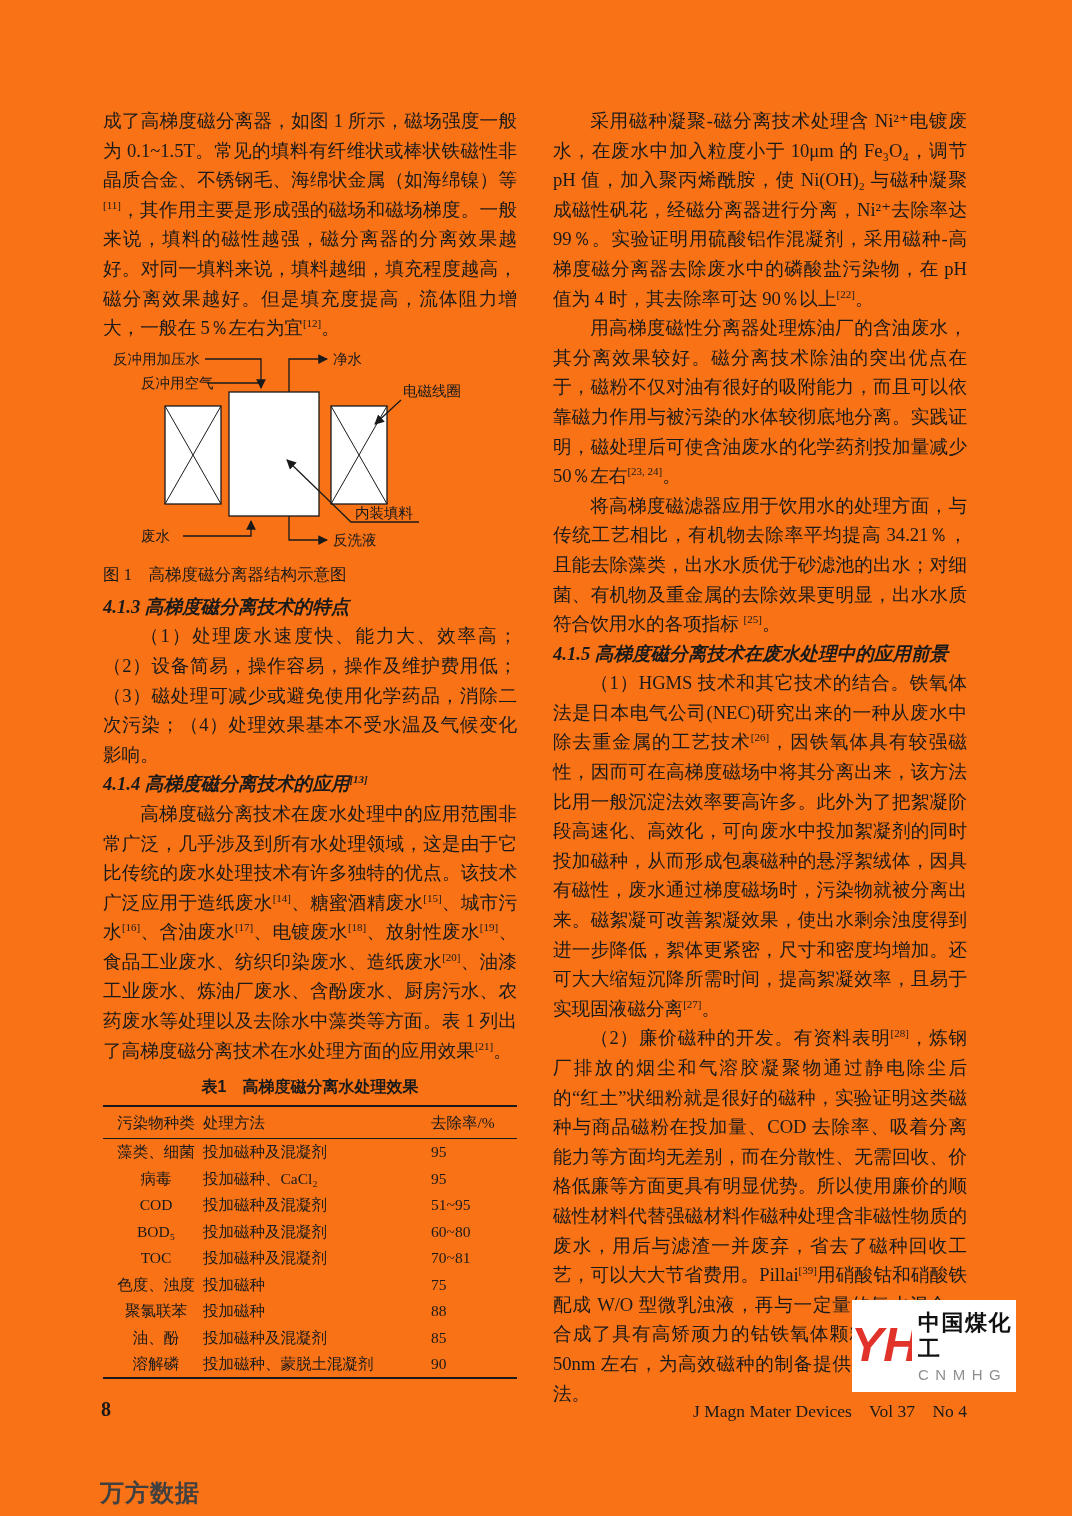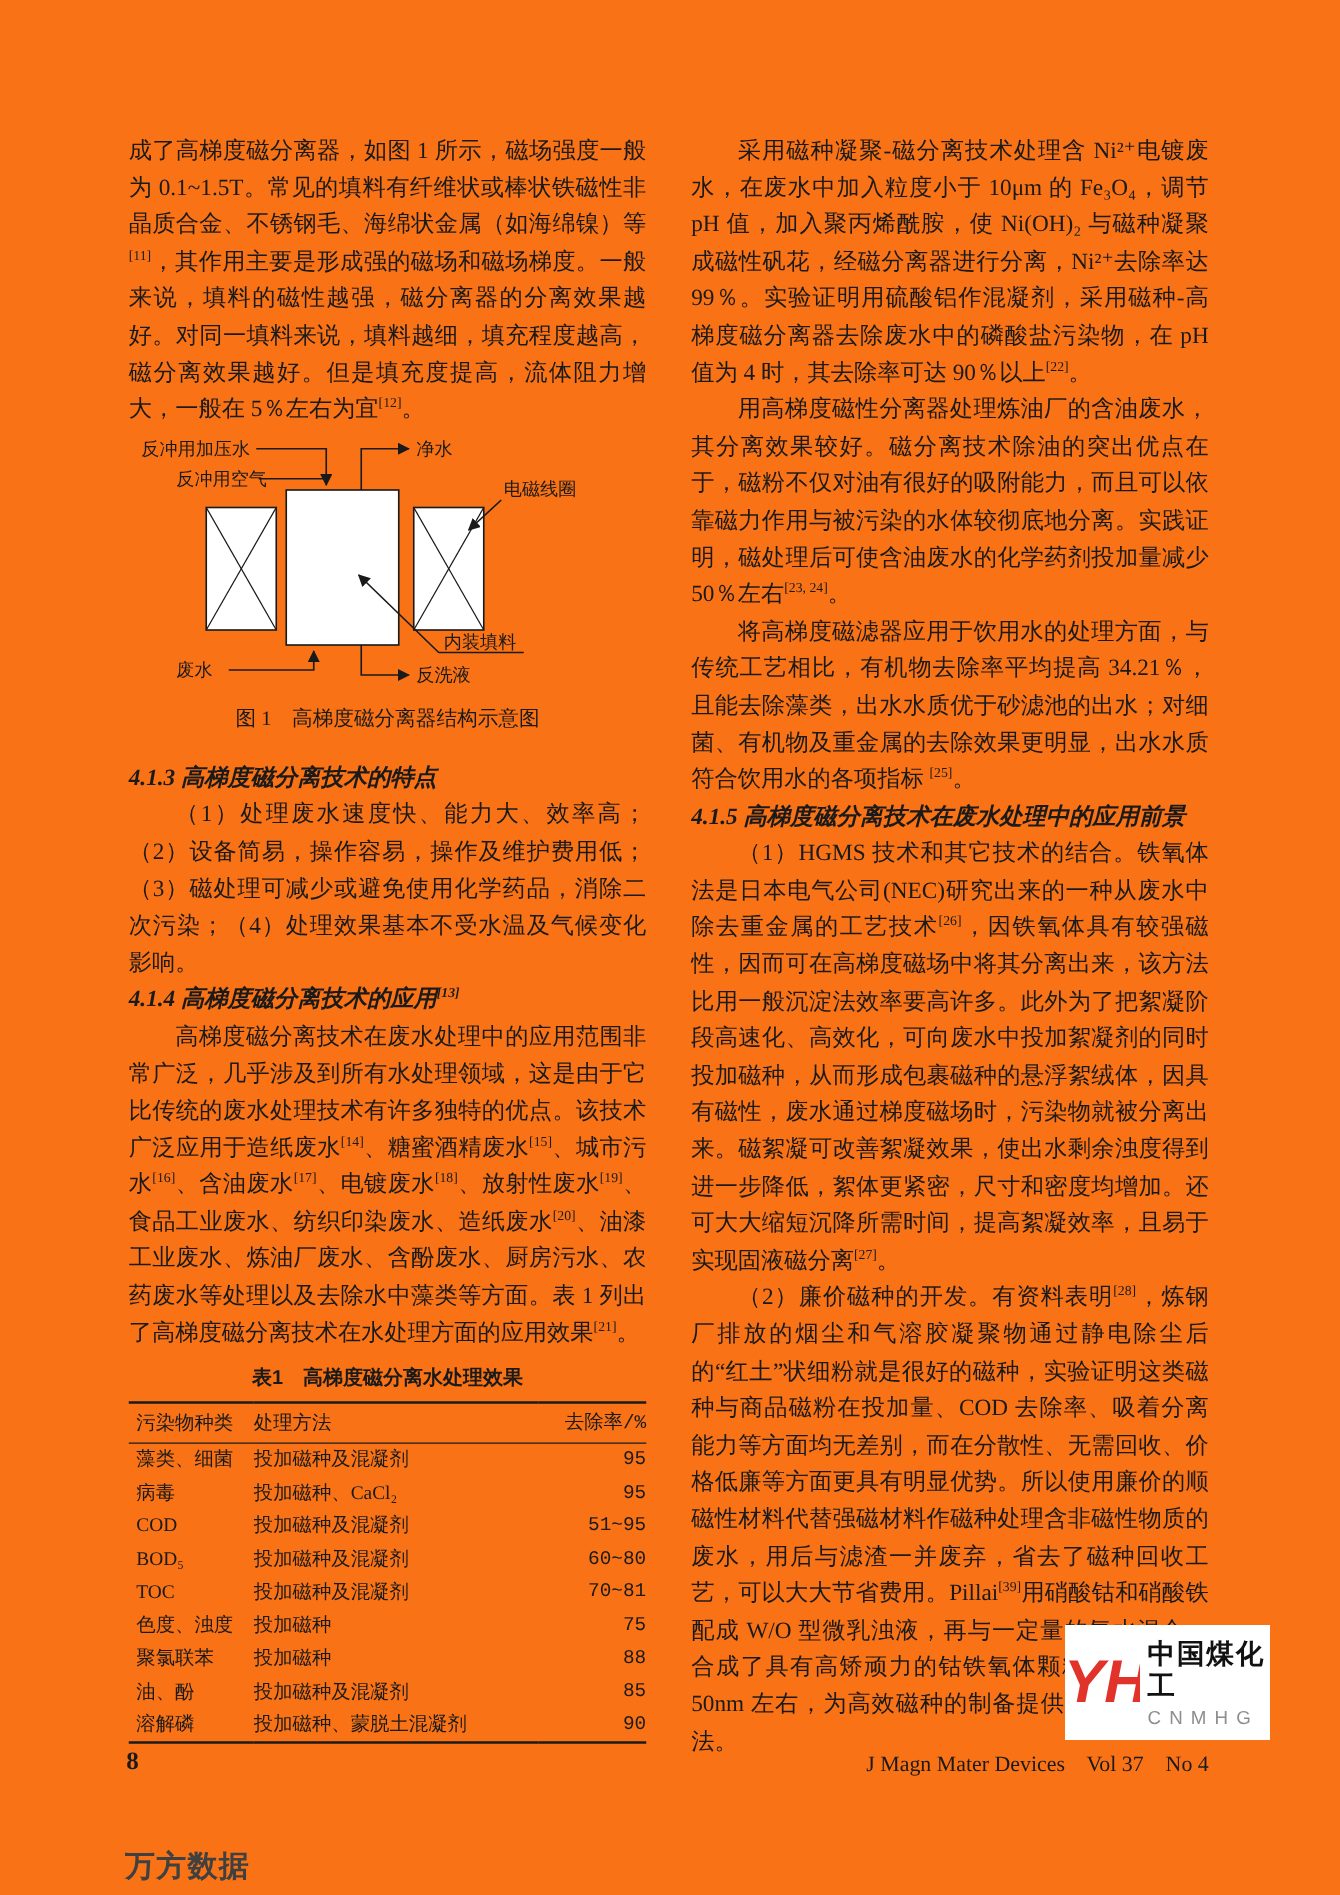--- a/index.html
+++ b/index.html
@@ -28,40 +28,40 @@
   }
 
   
   .fig { margin:5px 0 2px 0; }
   .fig-svg { width:414px; height:212px; display:block; }
   .fig-svg .ln { stroke:#1a1a1a; stroke-width:1.3; fill:none; }
   .fig-svg .thin { stroke:#1a1a1a; stroke-width:1; fill:none; }
   .fig-svg rect.box { fill:#ffffff; stroke:#1a1a1a; stroke-width:1.3; }
   .fig-svg text { fill:#1a1a1a; font-size:14.5px; font-family:inherit; }
   .fig-caption {
-    text-align:center; font-size:16.5px; line-height:26px; text-indent:0;
-    margin:2px 0 20px 0;
+    text-align:left; font-size:16.5px; line-height:26px; text-indent:0;
+    margin:2px 0 4px 0;
   }
 
   
   .table-caption {
     font-family:"Liberation Sans","DejaVu Sans",sans-serif;
     font-weight:bold; font-size:16px; line-height:24px; text-align:center;
     margin:10px 0 6px 0;
   }
   table.data-table {
     width:100%; border-collapse:collapse; table-layout:fixed;
     border-top:2px solid #1a1a1a; border-bottom:2px solid #1a1a1a;
     font-size:15.5px; line-height:19.5px; text-align:left;
   }
   table.data-table th { font-weight:normal; border-bottom:1px solid #1a1a1a; padding:6px 0 5px 0; }
   table.data-table td { padding:3.5px 0; vertical-align:top; }
-  .c1 { width:100px; padding-left:6px !important; }
+  .c1 { width:100px; padding-left:6px !important;text-align:center; }
   .c2 { width:228px; }
-  .c3 { width:86px; text-align:right;font-family:Liberation Mono, monospace; }
+  .c3 { width:86px; text-align:left; }
 
   
   .logo-overlay {
     position:absolute; left:852px; top:1300px; width:164px; height:92px;
     background:#ffffff; display:flex; align-items:center; gap:6px; z-index:5;
     padding:4px 2px;
   }
   .logo-mark { width:58px; height:58px; flex:0 0 auto; }
   .logo-mark text { font-family:"Liberation Sans","DejaVu Sans",sans-serif; }
   .logo-text { display:flex; flex-direction:column; }

